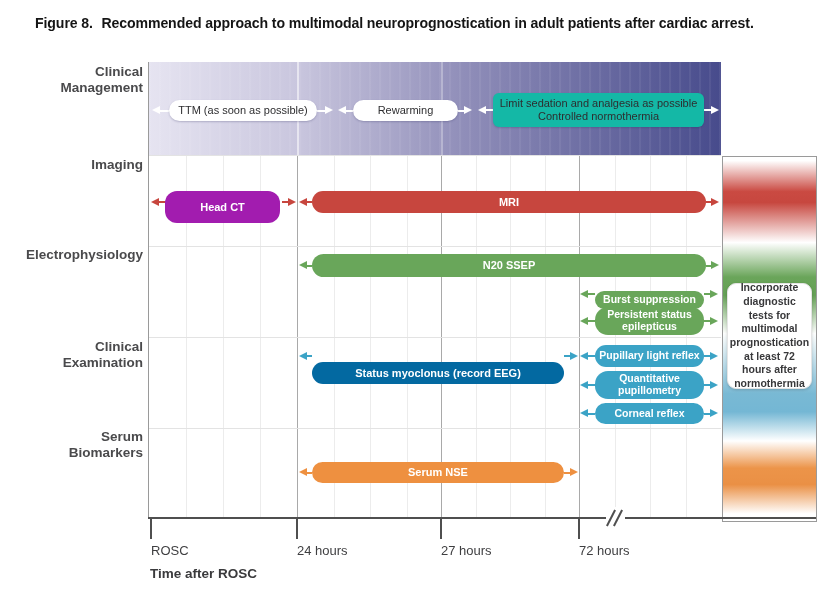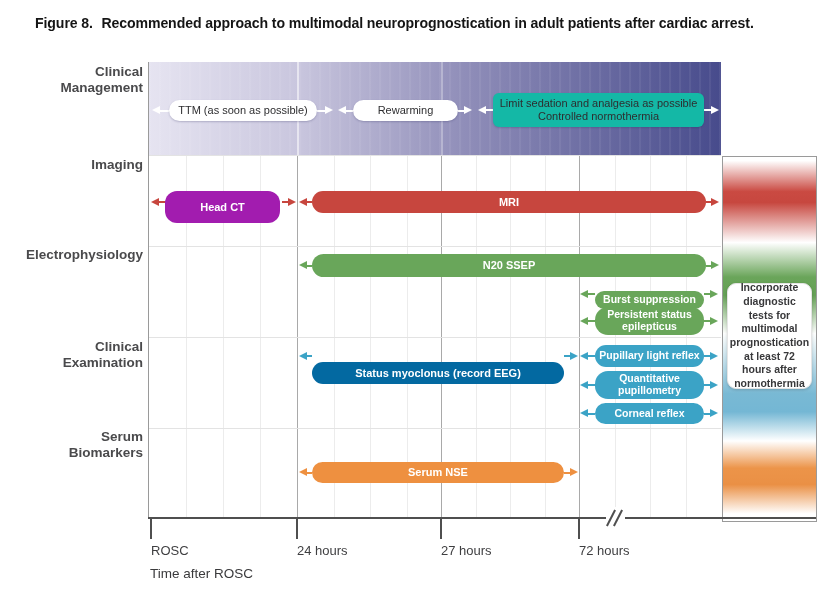--- a/index.html
+++ b/index.html
@@ -33,21 +33,21 @@
      background:linear-gradient(180deg,#ffffff 1%,#ca4a42 9.5%,#c7473f 12.5%,#ffffff 23.5%,
        #6aa55a 33%,#66a156 38%,#fdfefd 48.5%,#79b9d4 65%,#74b7d4 70%,#ffffff 78%,
        #ec9449 85.5%,#ea9045 90%,#ffffff 98%);}
   .note-box{position:absolute;left:4px;right:4px;top:126px;height:98px;background:#fff;
             border:1px solid #E4E4E4;border-radius:9px;box-shadow:0 1px 3px rgba(0,0,0,0.18);
             display:flex;align-items:center;justify-content:center;text-align:center;
             font-size:10.5px;font-weight:bold;color:#38383A;line-height:1.3;padding:3px 2px;}
   .axis-line{position:absolute;left:148px;top:517px;width:668px;height:2px;background:#4F4F4F;}
   .tick{position:absolute;top:518px;width:1.5px;height:21px;background:#4F4F4F;}
   .tick-label{position:absolute;top:543px;font-size:13px;color:#3F3F41;white-space:nowrap;}
-  .axis-title{position:absolute;left:150px;top:566px;font-size:13.5px;font-weight:normal;color:#3A3A3C;}
+  .axis-title{position:absolute;left:150px;top:566px;font-size:13.5px;font-weight:bold;color:#3A3A3C;}
   .axis-break{position:absolute;left:606px;top:507px;width:19px;height:22px;background:#fff;z-index:4;}
   .axis-break span{position:absolute;top:2px;width:2px;height:18px;background:#4F4F4F;
                    transform:rotate(27deg);}
   .axis-break span:first-child{left:4px;}
   .axis-break span:last-child{left:11px;}
 </style>
 </head>
 <body>
 
 <div class="page">

